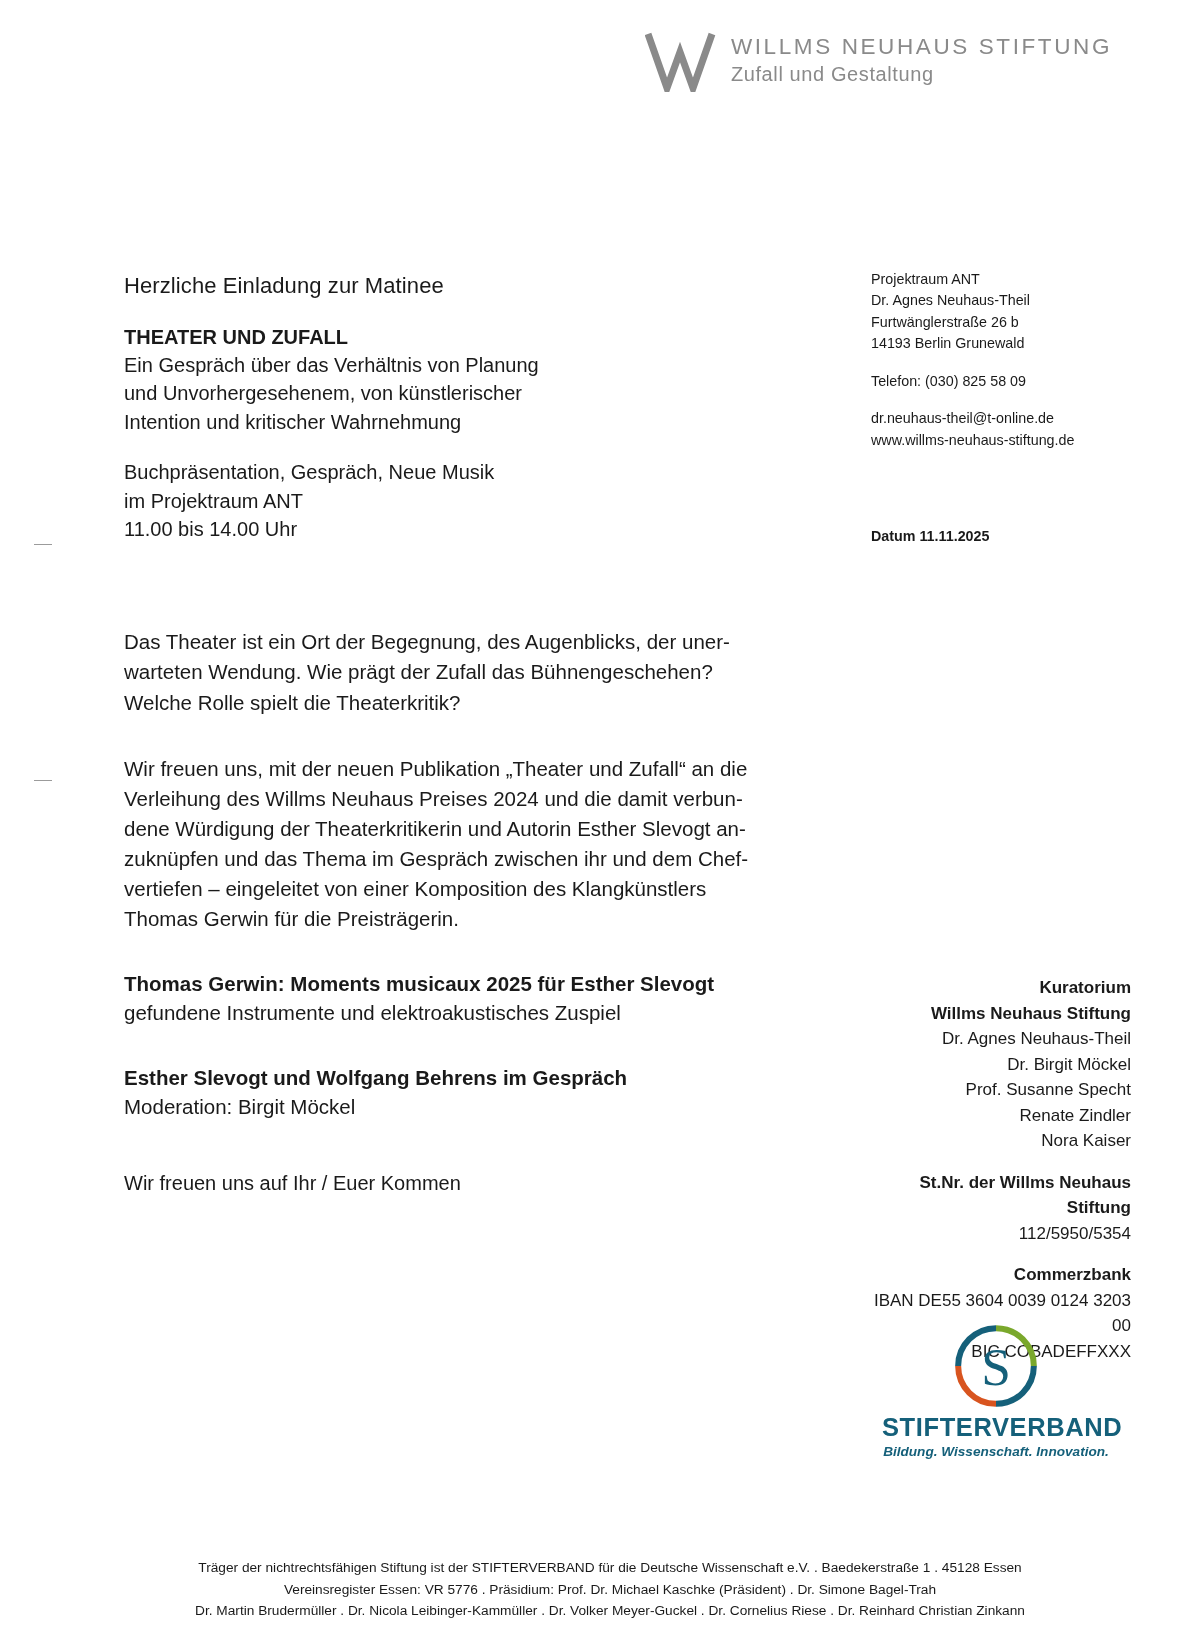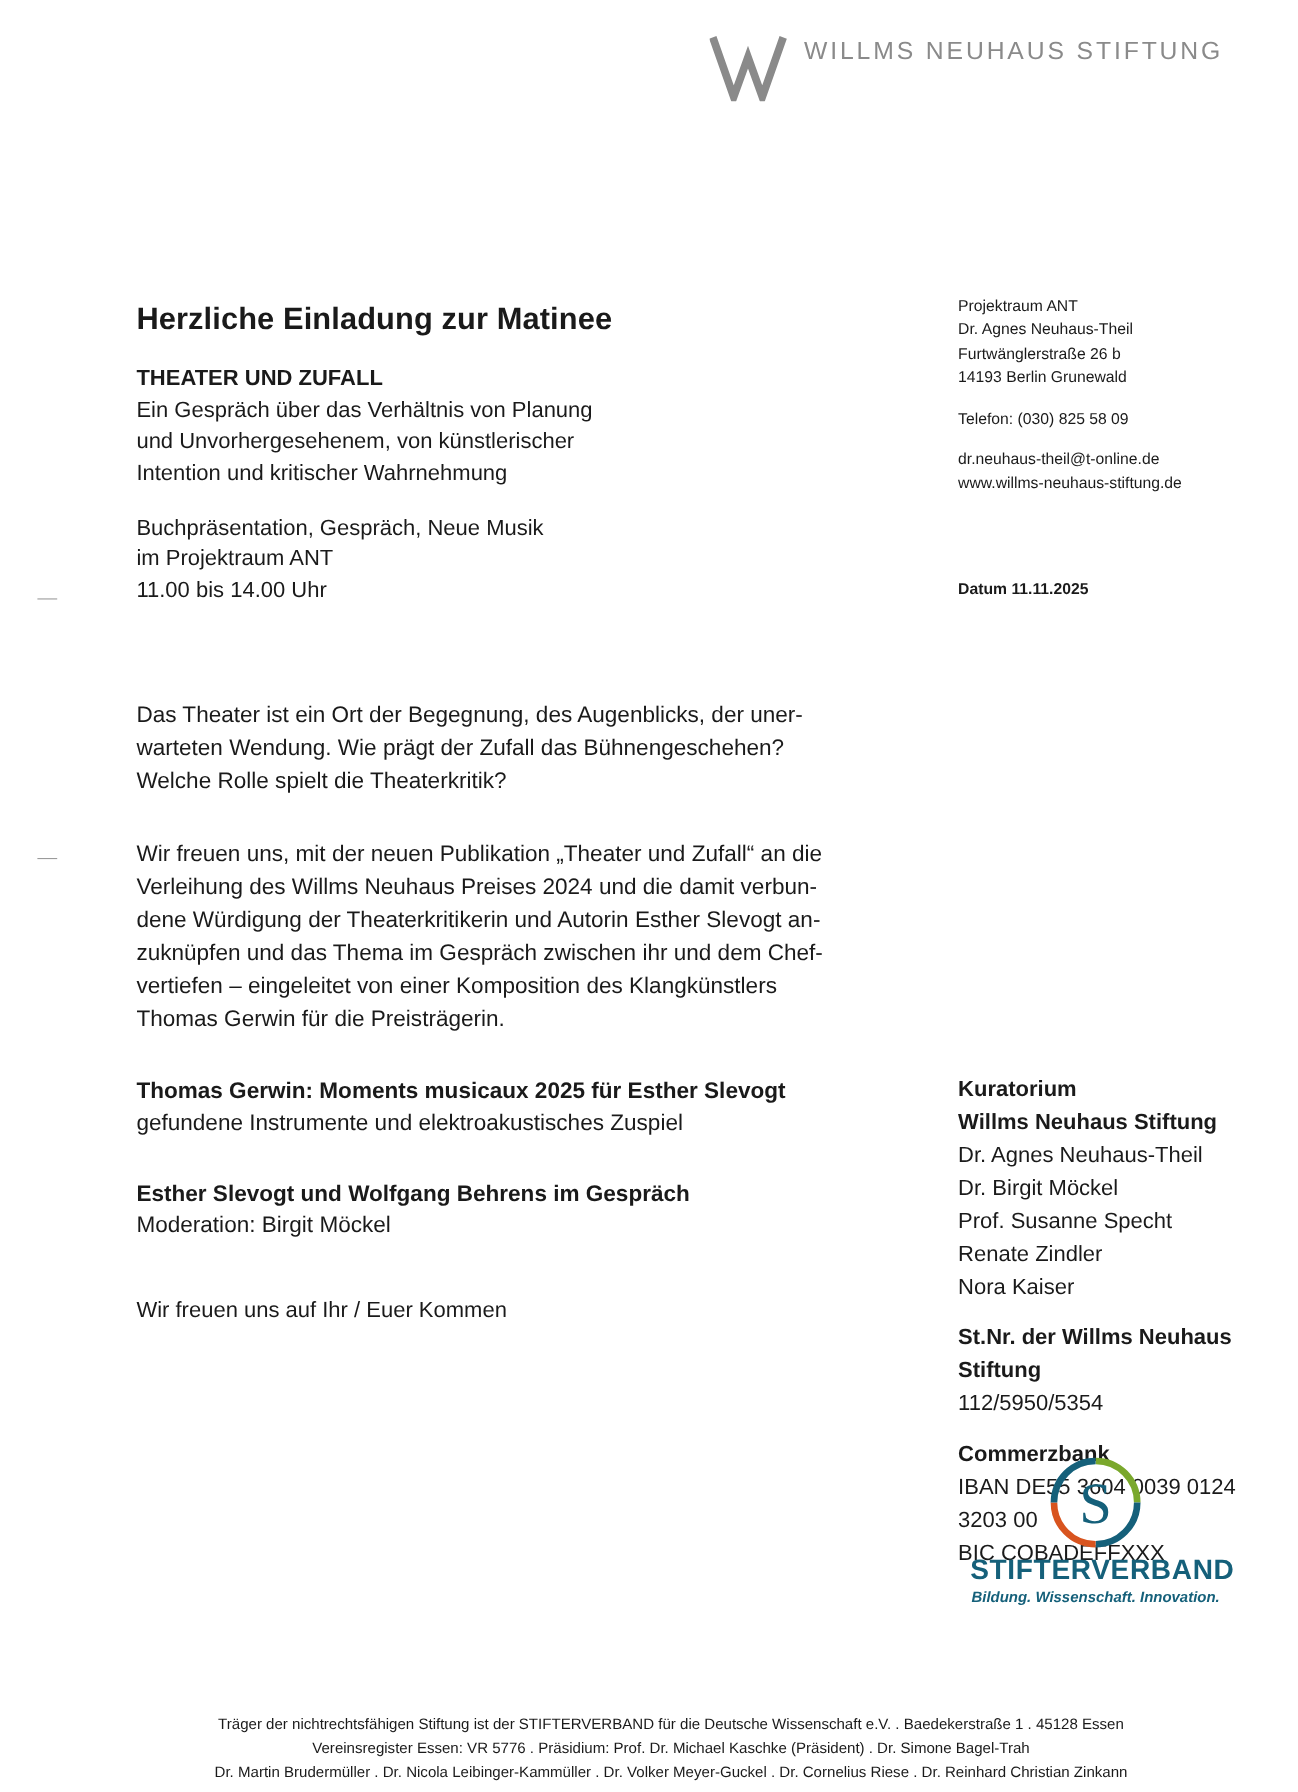--- a/index.html
+++ b/index.html
@@ -65,22 +65,22 @@
   .fold.f2 { top: 780px; }
 
   
   .body-col {
     position: absolute;
     left: 104px;
     top: 272px;
     width: 700px;
   }
   .h1 {
-    font-size: 28px;
-    font-weight: bold;
+    font-size: 22px;
+    font-weight: normal;
     line-height: 1.3;
     margin: 0 0 22px 0;
     letter-spacing: 0.1px;
   }
   .p {
     font-size: 20px;
     line-height: 1.42;
     margin: 0;
   }
   .p.bold-lead {
@@ -131,22 +131,23 @@
     top: 528px;
     font-size: 14.3px;
     font-weight: bold;
   }
 
   .meta-col2 {
     position: absolute;
     left: 851px;
     top: 975px;
     width: 260px;
-    font-size: 20px;
+    font-size: 17px;
     line-height: 1.5;
+    text-align: right;
   }
   .meta-col2 .strong { font-weight: bold; }
 
   
   .sv-logo {
     position: absolute;
     left: 862px;
     top: 1323px;
     width: 228px;
     text-align: center;
@@ -190,20 +191,21 @@
 <body>
 
 <div class="page">
 
   <div class="letterhead">
     <svg class="lh-mark" viewBox="0 0 72 62">
       <path d="M3 4 L22 58 L35 22 L48 58 L67 4" fill="none" stroke="#8a8a8a" stroke-width="7" stroke-linecap="butt" stroke-linejoin="miter"></path>
     </svg>
     <div class="lh-text">
       <div class="lh-line1">WILLMS NEUHAUS STIFTUNG</div>
+      <div class="lh-line2">Zufall und Gestaltung</div>
     </div>
   </div>
 
   <div class="fold f1"></div>
   <div class="fold f2"></div>
 
   <div class="body-col">
 
     <div class="h1">Herzliche Einladung zur Matinee</div>
 

